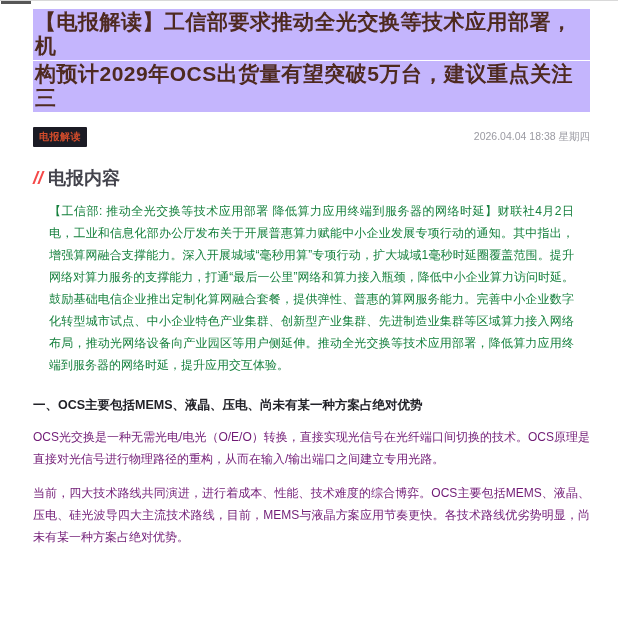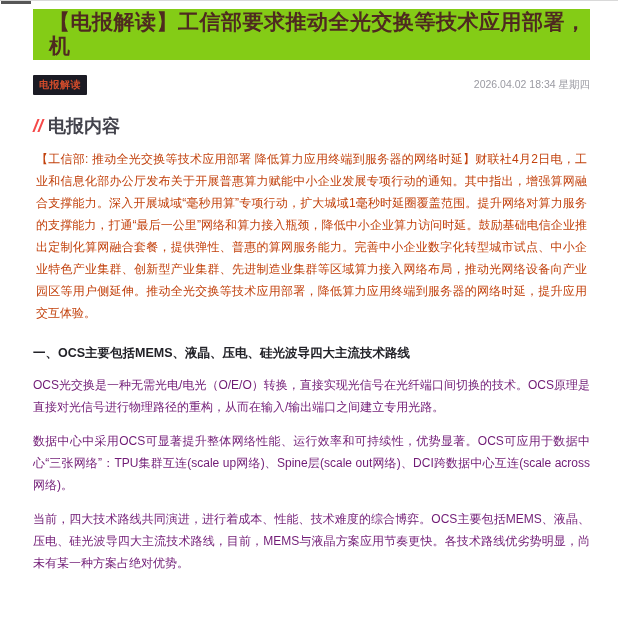--- a/index.html
+++ b/index.html
@@ -9,74 +9,74 @@
     font-family:"Liberation Sans","DejaVu Sans",sans-serif;
     border-top:1px solid #d9d9d9;box-sizing:border-box;
   }
   .top-sliver{position:absolute;top:0;left:1px;width:30px;height:3px;background:#565656;}
   .container{padding:8px 28px 0 33px;}
 
   
   .title{margin:0;font-weight:700;font-size:21px;line-height:24px;letter-spacing:.5px;}
   .title-line{margin-bottom:1px;}
   .title-line .hl{
-    display:inline-block;background:#84cc16;color:#4e2a20;
-    padding:1px 3px 2px 16px;
+    display:inline-block;background:#c4b5fd;color:#4e2a20;
+    padding:1px 3px 2px 2px;
   }
 
   
   .meta-row{display:flex;justify-content:space-between;align-items:center;margin-top:15px;}
   .badge{
     background:#1b1b24;color:#d34c2b;font-size:10px;font-weight:700;
     padding:3px 6px;border-radius:1px;letter-spacing:.5px;
   }
   .date{color:#9a9aa2;font-size:10.5px;}
 
   
   .section-header{margin-top:19px;font-size:18px;font-weight:700;}
   .slashes{font-style:italic;margin-right:5px;}
   .section-header.content .slashes{color:#f54848;}
   .section-header.content .label{color:#43434c;}
   .section-header.interp .slashes{color:#f1703a;}
   .section-header.interp .label{color:#ee7c3c;}
 
   
   .telegraph-body{
-    font-size:12px;line-height:22px;color:#c2410c;
-    margin:10px 3px 0;text-align:justify;
+    font-size:12px;line-height:22px;color:#15803d;
+    margin:10px 16px 0;text-align:justify;
   }
   .interp-heading{
     font-size:12.5px;font-weight:700;color:#222228;margin:21px 0 0;
   }
   .interp-para{
     font-size:12px;line-height:22px;color:#701a75;
     margin:12px 0 0;text-align:justify;
   }
 </style>
 </head>
 <body>
 
 <div class="top-sliver"></div>
 
 <div class="container">
 
   <h1 class="title">
     <div class="title-line"><span class="hl">【电报解读】工信部要求推动全光交换等技术应用部署， 机</span></div>
+    <div class="title-line"><span class="hl">构预计2029年OCS出货量有望突破5万台，建议重点关注三</span></div>
   </h1>
 
   <div class="meta-row">
     <span class="badge">电报解读</span>
-    <span class="date">2026.04.02 18:34 星期四</span>
+    <span class="date">2026.04.04 18:38 星期四</span>
   </div>
 
   <div class="section-header content">
     <span class="slashes">//</span><span class="label">电报内容</span>
   </div>
 
   <p class="telegraph-body">【工信部: 推动全光交换等技术应用部署 降低算力应用终端到服务器的网络时延】财联社4月2日电，工业和信息化部办公厅发布关于开展普惠算力赋能中小企业发展专项行动的通知。其中指出，增强算网融合支撑能力。深入开展城域“毫秒用算”专项行动，扩大城域1毫秒时延圈覆盖范围。提升网络对算力服务的支撑能力，打通“最后一公里”网络和算力接入瓶颈，降低中小企业算力访问时延。鼓励基础电信企业推出定制化算网融合套餐，提供弹性、普惠的算网服务能力。完善中小企业数字化转型城市试点、中小企业特色产业集群、创新型产业集群、先进制造业集群等区域算力接入网络布局，推动光网络设备向产业园区等用户侧延伸。推动全光交换等技术应用部署，降低算力应用终端到服务器的网络时延，提升应用交互体验。</p>
 
 
-  <h3 class="interp-heading">一、OCS主要包括MEMS、液晶、压电、硅光波导四大主流技术路线</h3>
+  <h3 class="interp-heading">一、OCS主要包括MEMS、液晶、压电、尚未有某一种方案占绝对优势</h3>
   <p class="interp-para">OCS光交换是一种无需光电/电光（O/E/O）转换，直接实现光信号在光纤端口间切换的技术。OCS原理是直接对光信号进行物理路径的重构，从而在输入/输出端口之间建立专用光路。</p>
-  <p class="interp-para">数据中心中采用OCS可显著提升整体网络性能、运行效率和可持续性，优势显著。OCS可应用于数据中心“三张网络”：TPU集群互连(scale up网络)、Spine层(scale out网络)、DCI跨数据中心互连(scale across网络)。</p>
   <p class="interp-para">当前，四大技术路线共同演进，进行着成本、性能、技术难度的综合博弈。OCS主要包括MEMS、液晶、压电、硅光波导四大主流技术路线，目前，MEMS与液晶方案应用节奏更快。各技术路线优劣势明显，尚未有某一种方案占绝对优势。</p>
 
 </div>
 
 </body></html>

